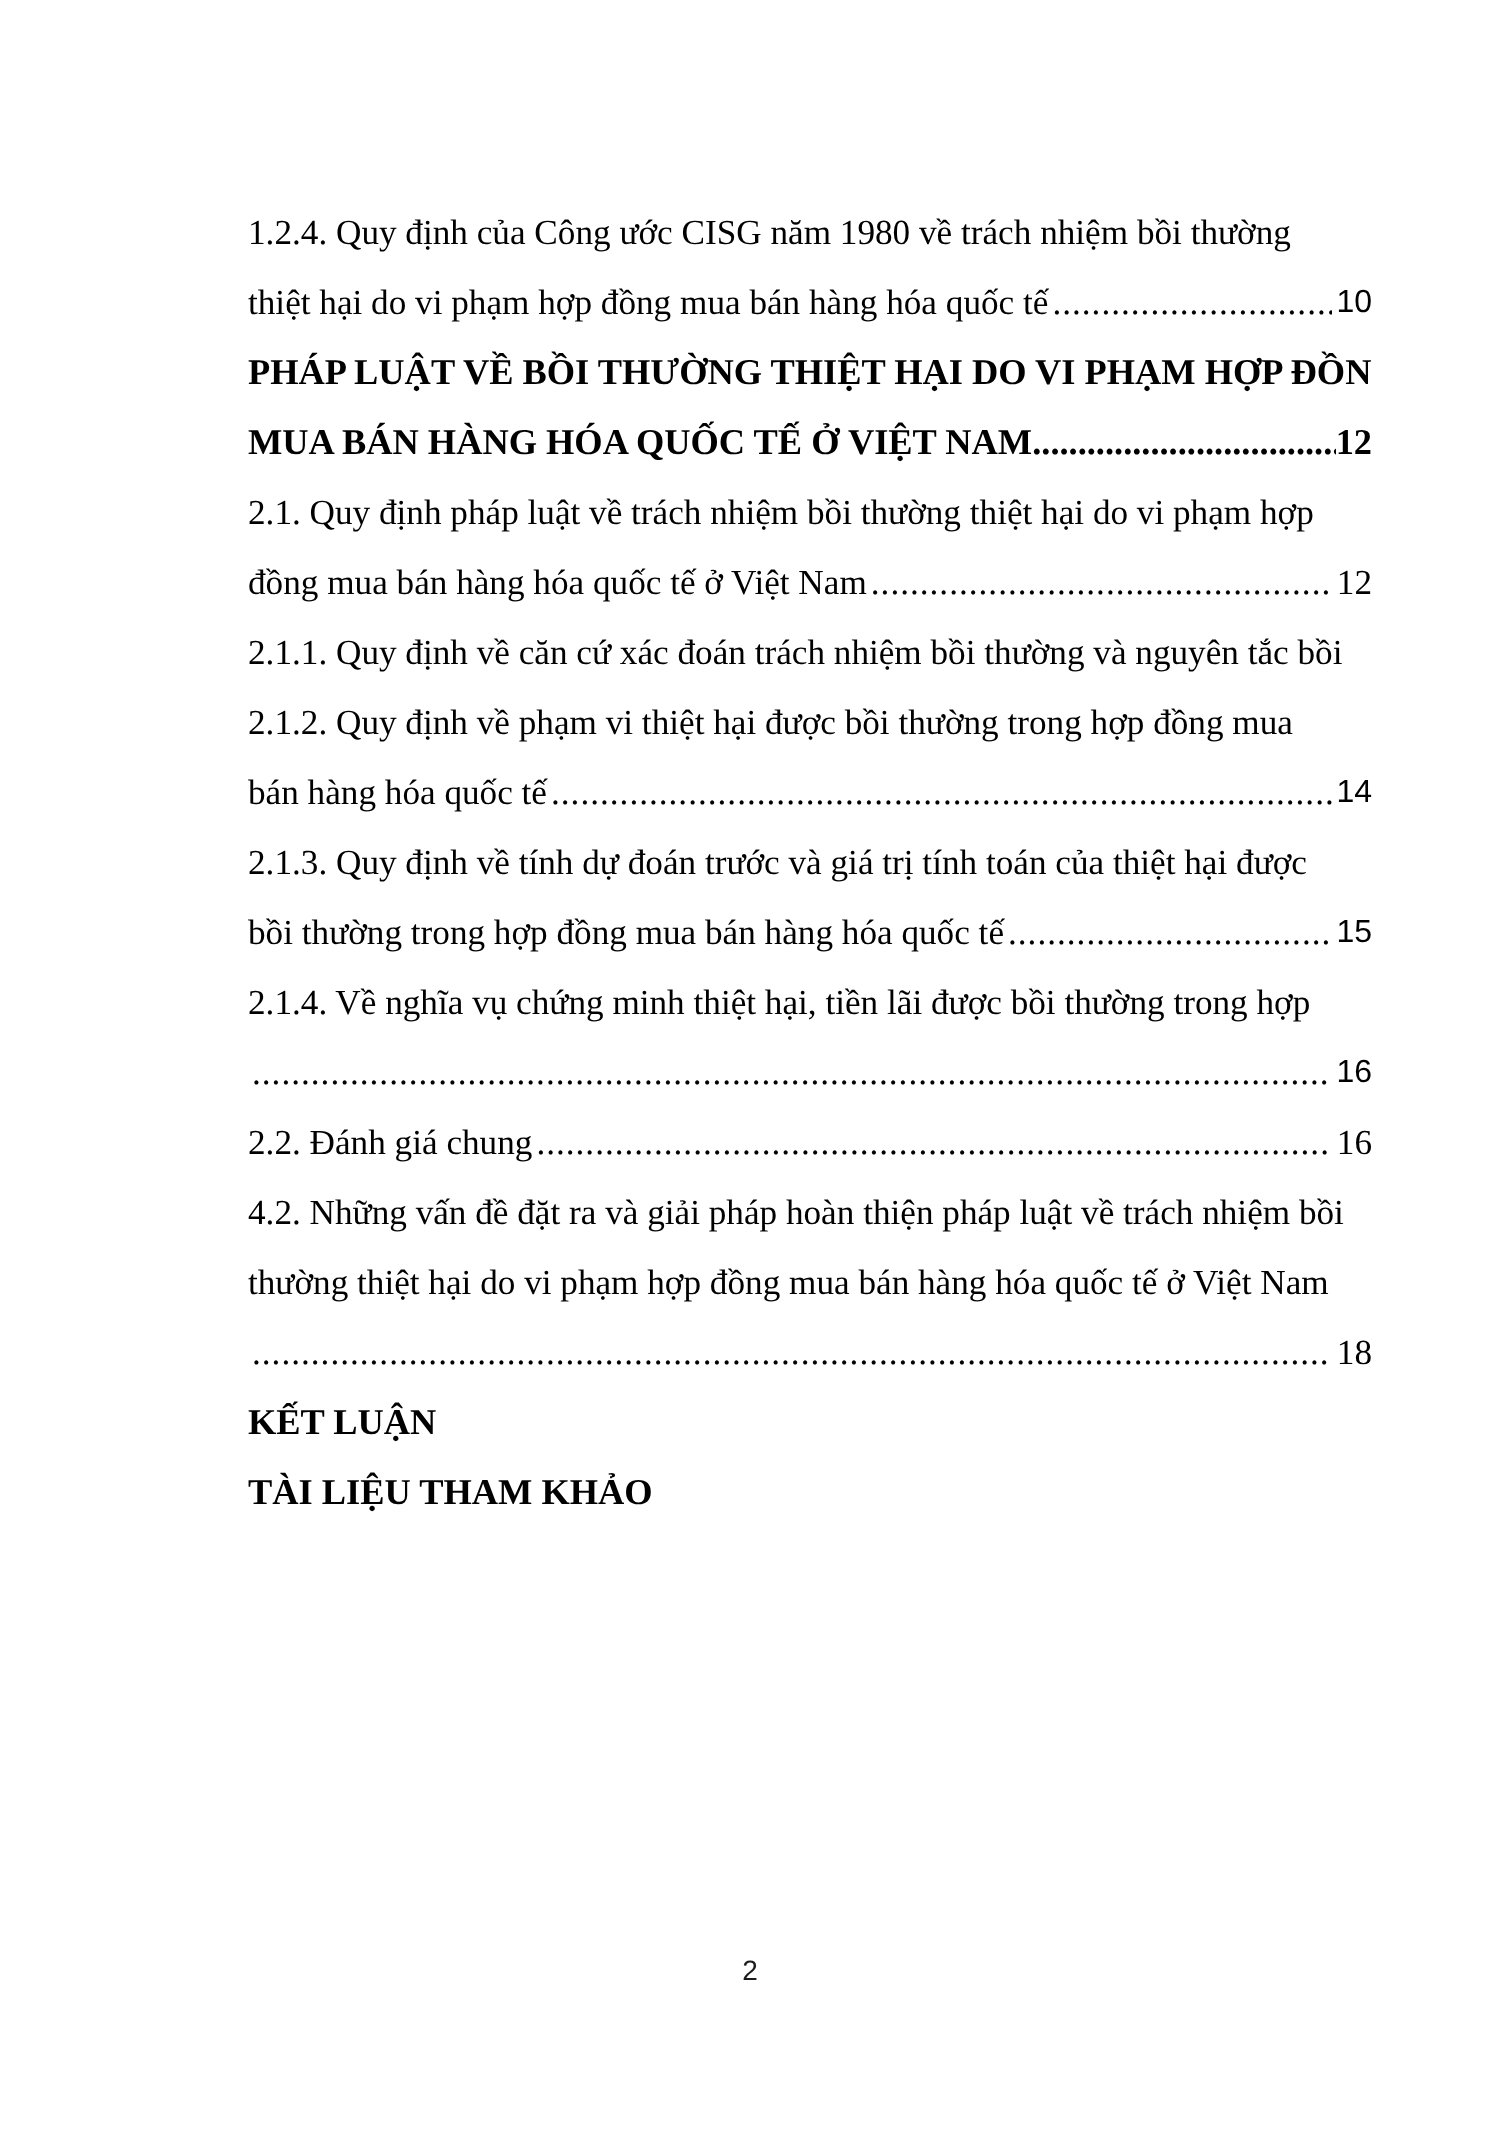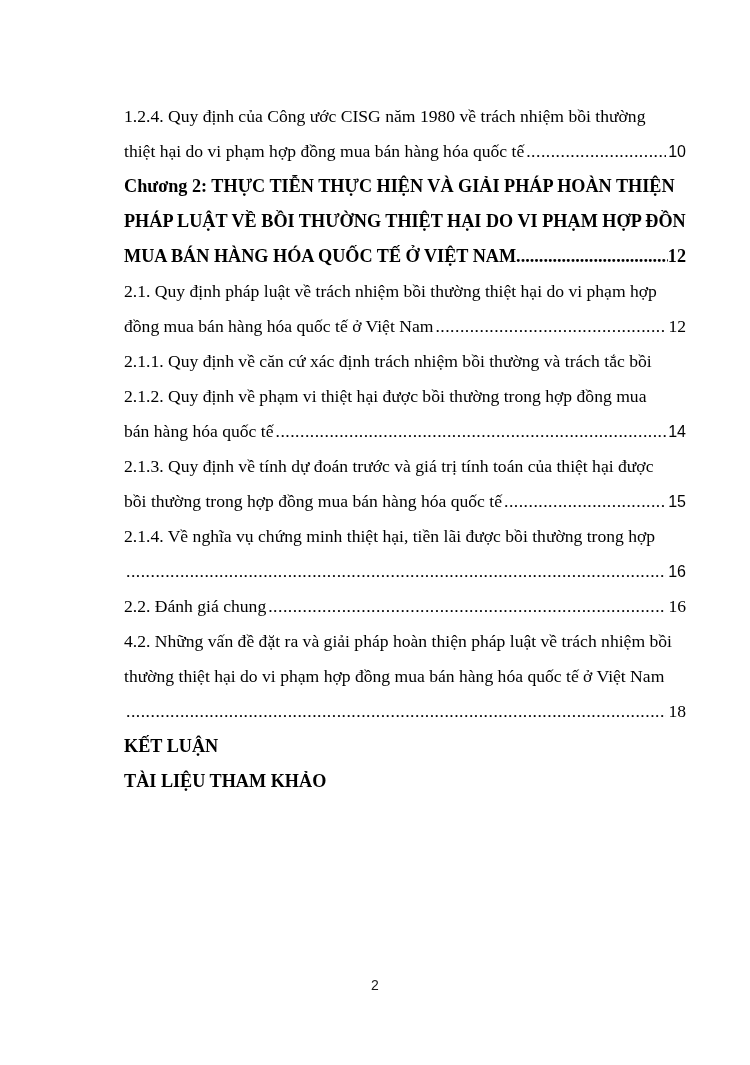--- a/index.html
+++ b/index.html
@@ -107,40 +107,39 @@
     <div class="entry">
       <span class="line">1.2.4. Quy định của Công ước CISG năm 1980 về trách nhiệm bồi thường</span>
       <span class="lastline">
         <span class="txt">thiệt hại do vi phạm hợp đồng mua bán hàng hóa quốc tế</span>
         <span class="dots"></span>
         <span class="pg">10</span>
       </span>
     </div>
 
     <div class="entry chapter">
-      <span class="line">Chương 2: THỰC TIỄN THỰC HIỆN VÀ GIẢI PHÁP HOÀN THIỆN</span>
       <span class="line">PHÁP LUẬT VỀ BỒI THƯỜNG THIỆT HẠI DO VI PHẠM HỢP ĐỒNG</span>
       <span class="lastline">
         <span class="txt">MUA BÁN HÀNG HÓA QUỐC TẾ Ở VIỆT NAM</span>
         <span class="dots"></span>
         <span class="pg">12</span>
       </span>
     </div>
 
     <div class="entry serif-pg">
       <span class="line">2.1. Quy định pháp luật về trách nhiệm bồi thường thiệt hại do vi phạm hợp</span>
       <span class="lastline">
         <span class="txt">đồng mua bán hàng hóa quốc tế ở Việt Nam</span>
         <span class="dots"></span>
         <span class="pg">12</span>
       </span>
     </div>
 
     <div class="entry">
-      <span class="line">2.1.1. Quy định về căn cứ xác định trách nhiệm bồi thường và trách tắc bồi</span>
+      <span class="line">2.1.1. Quy định về căn cứ xác đoán trách nhiệm bồi thường và nguyên tắc bồi</span>
     </div>
 
     <div class="entry">
       <span class="line">2.1.2. Quy định về phạm vi thiệt hại được bồi thường trong hợp đồng mua</span>
       <span class="lastline">
         <span class="txt">bán hàng hóa quốc tế</span>
         <span class="dots"></span>
         <span class="pg">14</span>
       </span>
     </div>

